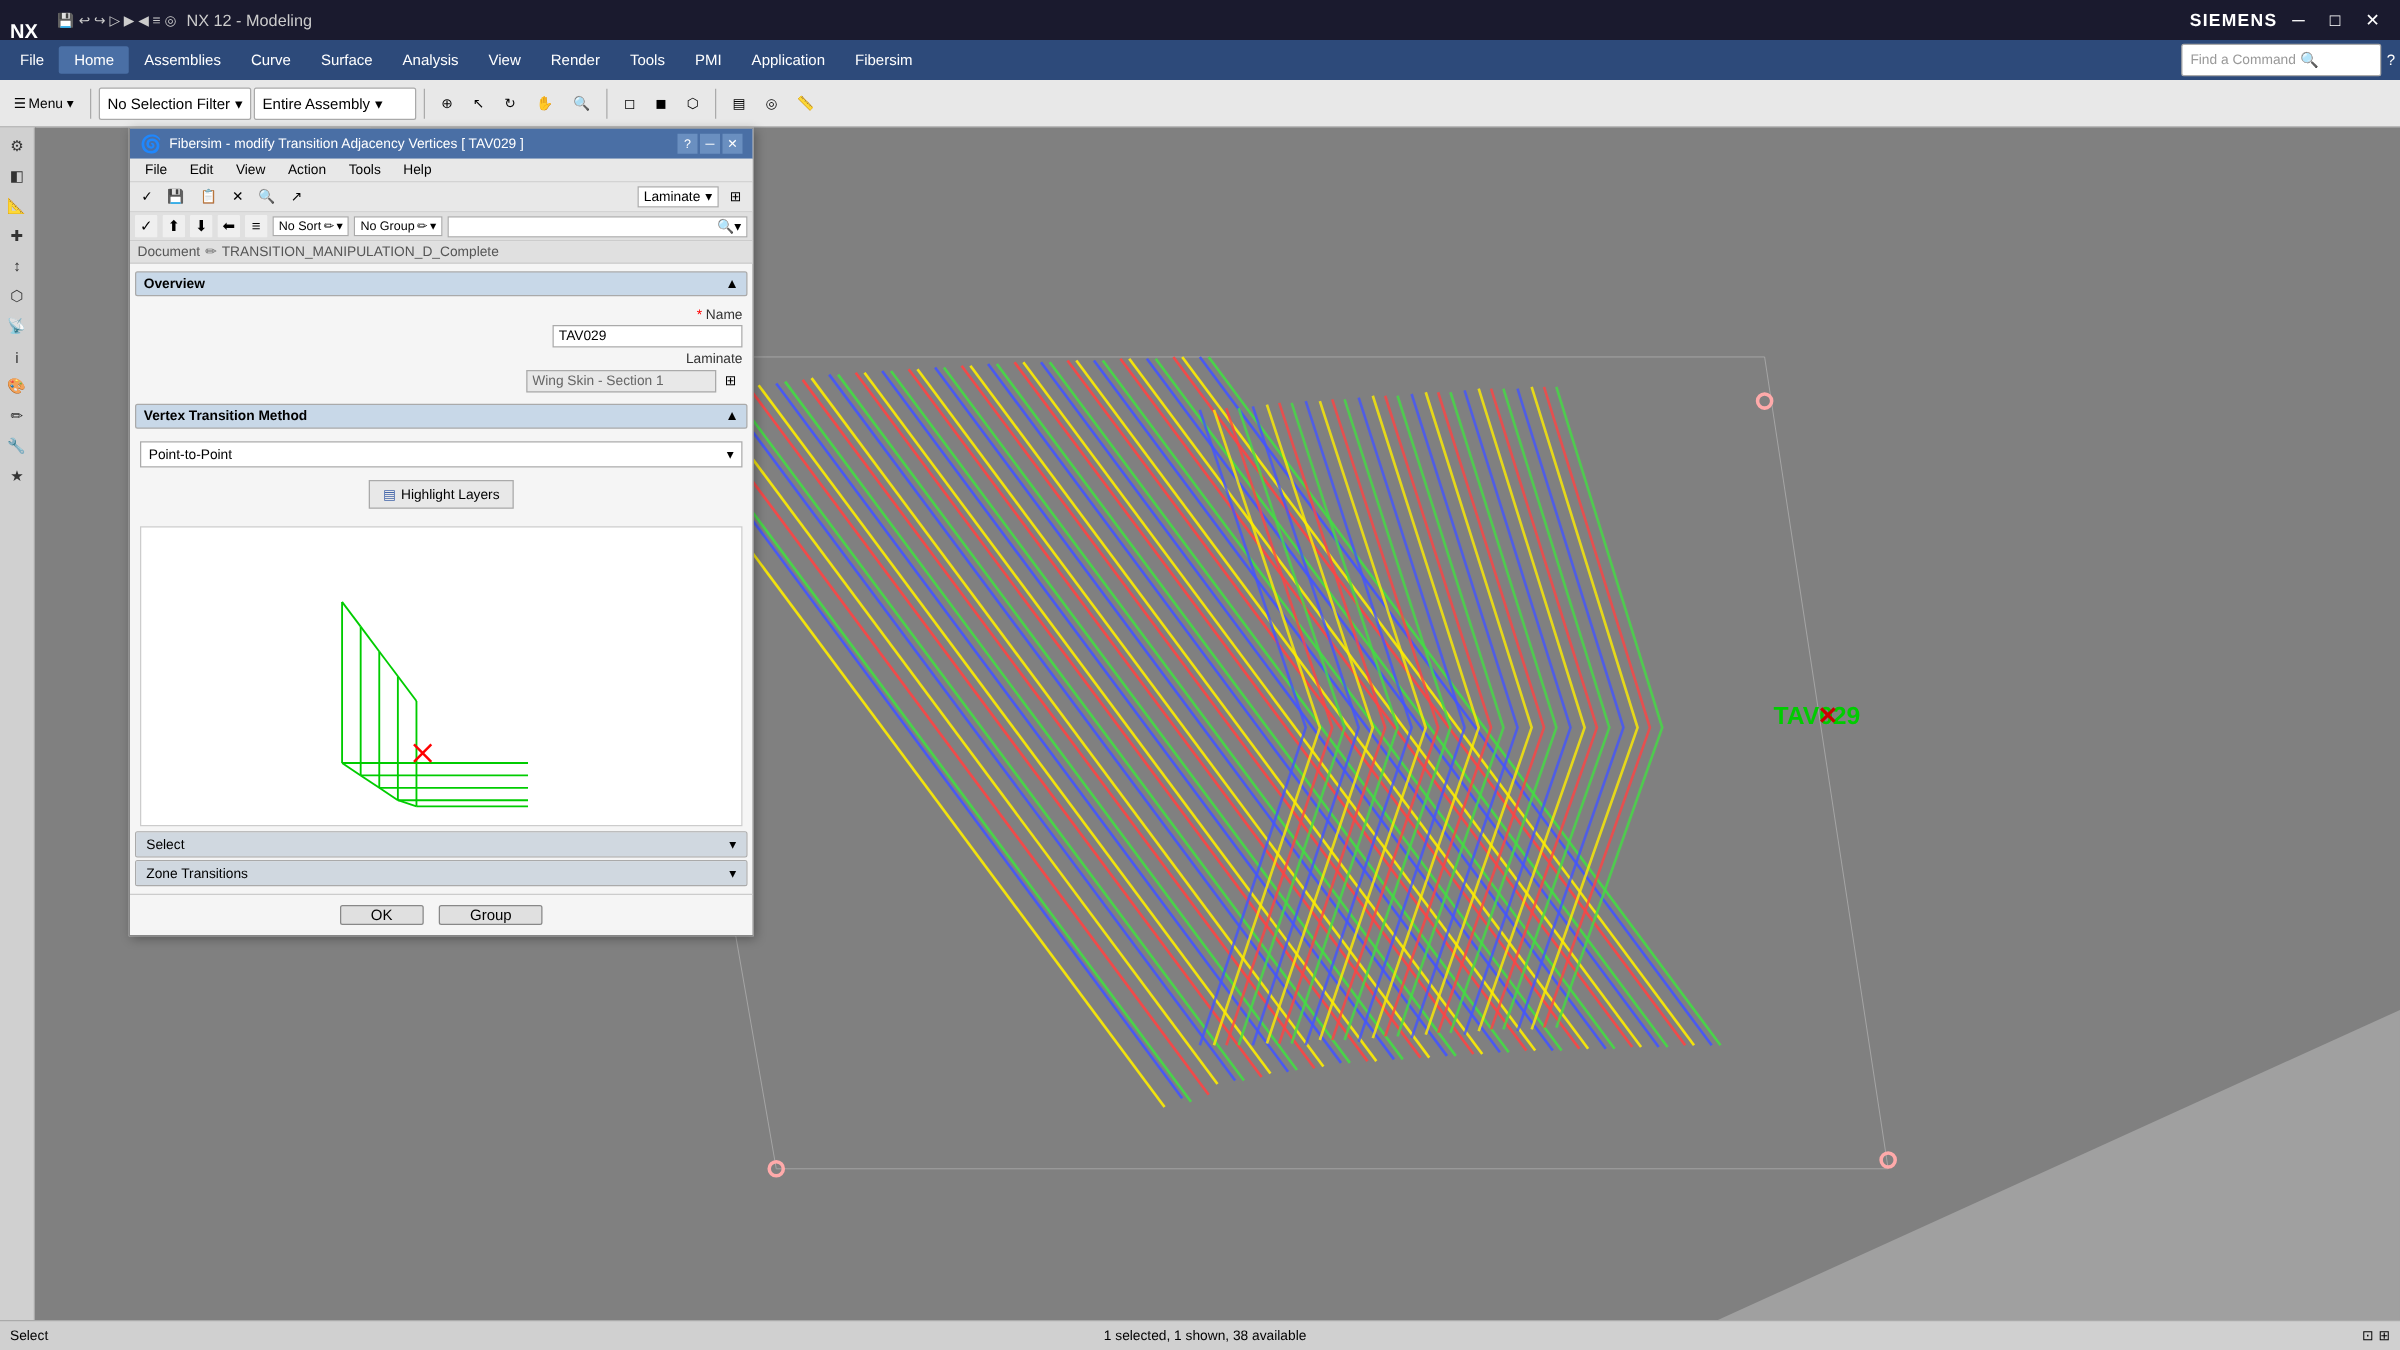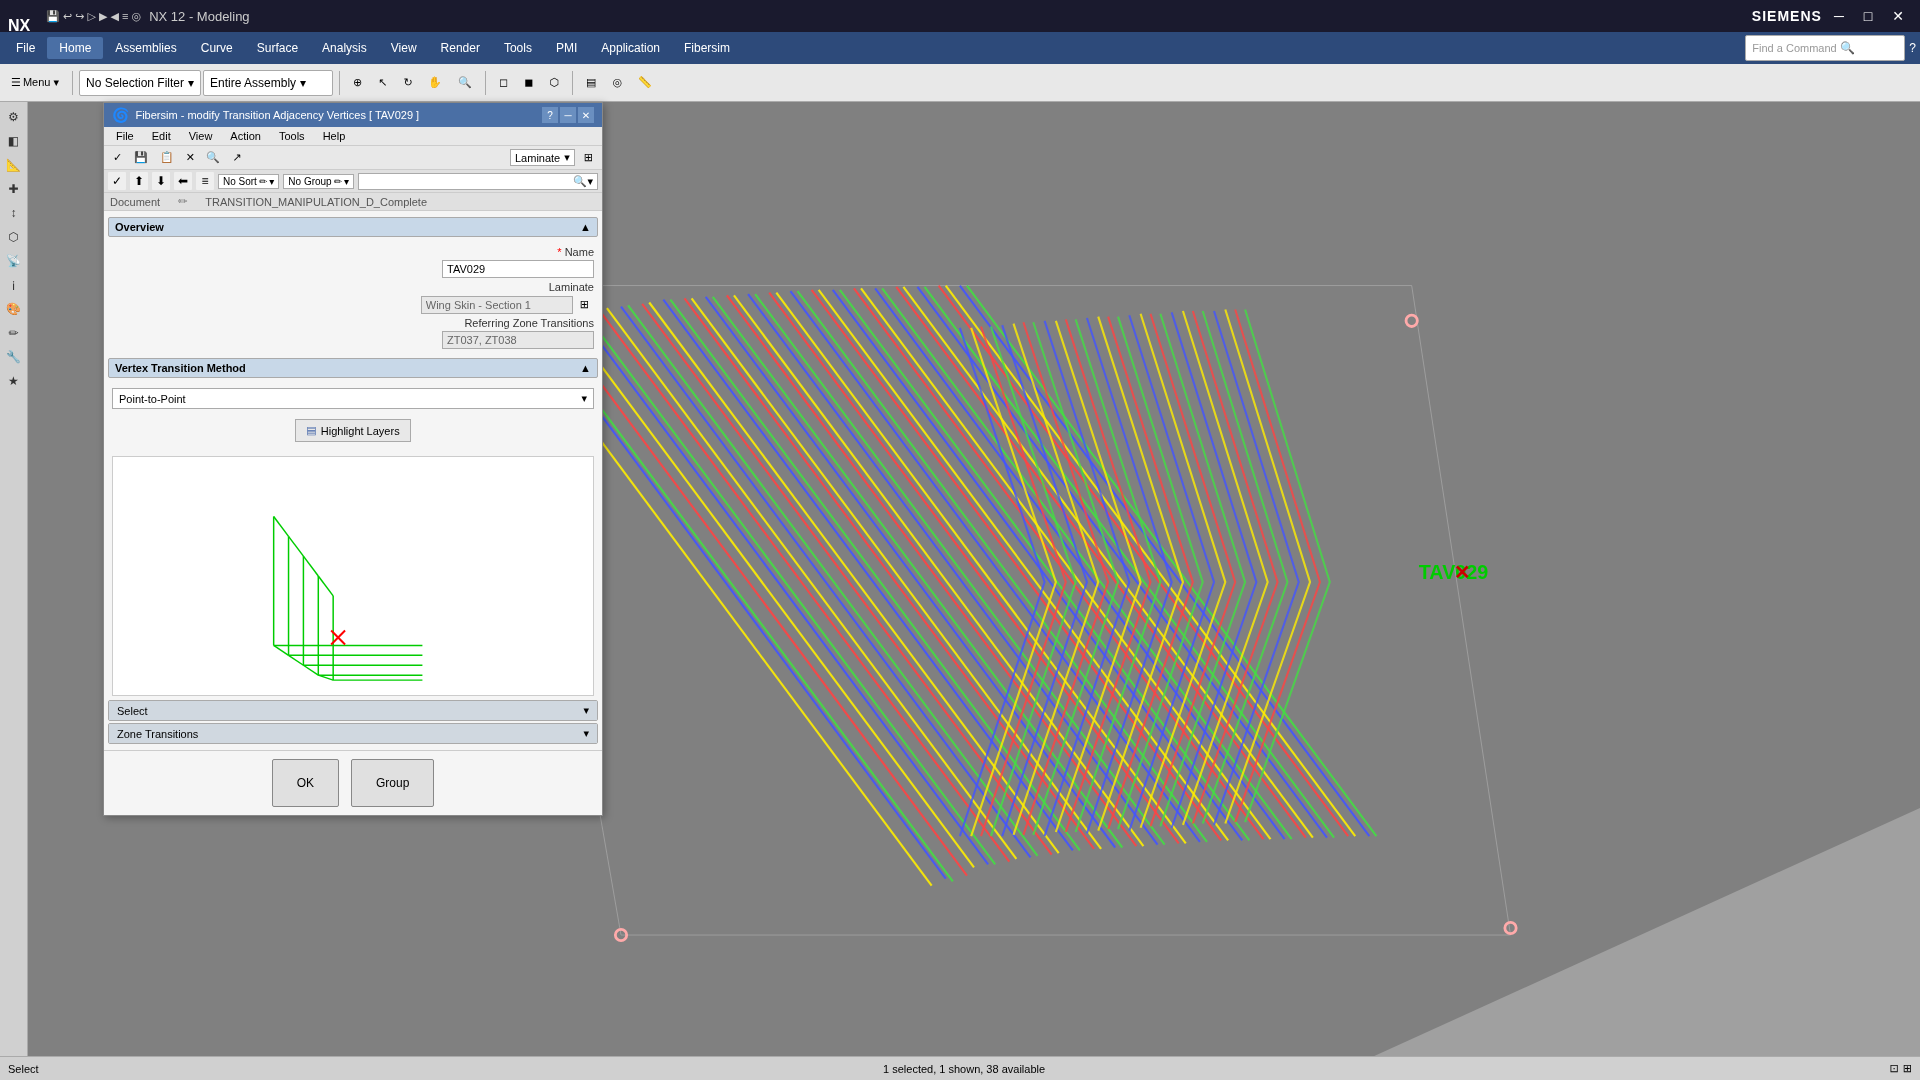--- a/index.html
+++ b/index.html
@@ -234,21 +234,21 @@
       gap: 4px;
       cursor: pointer;
     }
 
     .doc-bar {
       background: #e0e0e0;
       padding: 2px 6px;
       font-size: 11px;
       display: flex;
       align-items: center;
-      gap: 18px;
+      gap: 4px;
       border-bottom: 1px solid #ccc;
       color: #555;
     }
 
     
     .section-header {
       background: #c8d8e8;
       padding: 3px 6px;
       display: flex;
       align-items: center;
@@ -349,21 +349,21 @@
 
     
     .dialog-footer {
       padding: 8px;
       display: flex;
       justify-content: center;
       gap: 12px;
       border-top: 1px solid #ccc;
     }
     .ok-btn, .cancel-btn {
-      padding: 16px 24px;
+      padding: 0 24px;
       font-size: 12px;
       cursor: pointer;
       border: 1px solid #888;
       border-radius: 2px;
     }
     .ok-btn { background: #e0e0e0; }
     .cancel-btn { background: #e0e0e0; }
 
     
     .status-bar {
@@ -702,24 +702,20 @@
           <div class="form-row">
             <span class="form-label required"> Name</span>
             <input class="form-input" type="text" value="TAV029" style="">
           </div>
           <div class="form-row">
             <span class="form-label">Laminate</span>
             <div class="form-input-row">
               <input class="form-input readonly" type="text" value="Wing Skin - Section 1" readonly="" style="">
               <button class="dialog-toolbar-btn">⊞</button>
             </div>
-          </div>
-          <div class="form-row">
-            <span class="form-label">Referring Zone Transitions</span>
-            <input class="form-input readonly" type="text" value="ZT037, ZT038" readonly="" style="">
           </div>
         </div>
 
         <div class="section-header">
           <span>Vertex Transition Method</span>
           <span>▲</span>
         </div>
 
         <div style="padding:4px;">
           <div class="vertex-dropdown">

